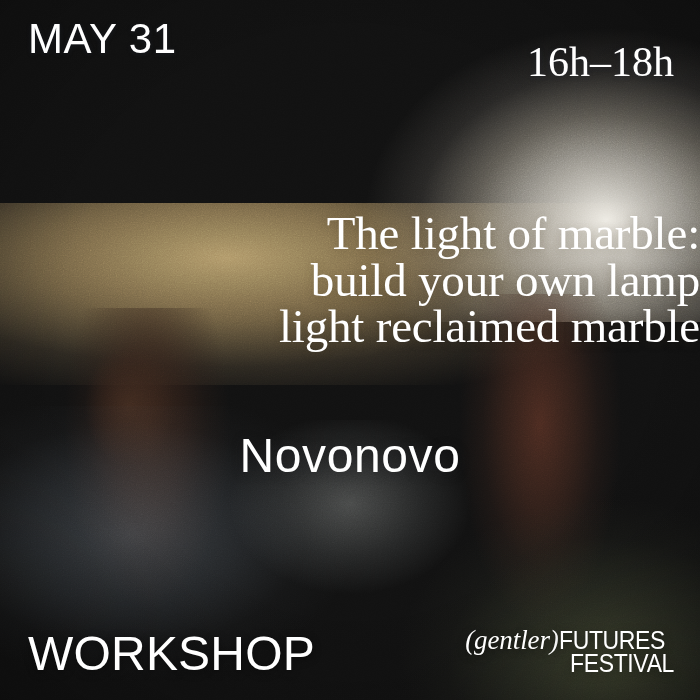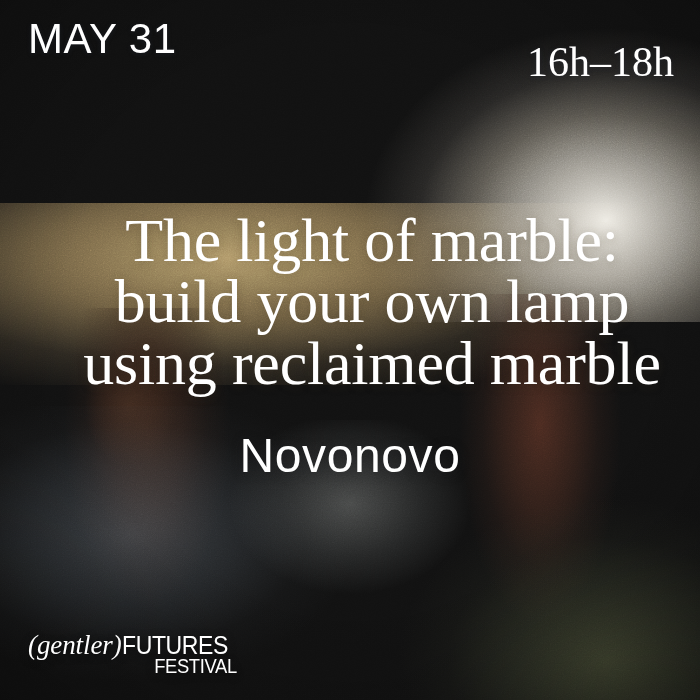--- a/index.html
+++ b/index.html
@@ -226,23 +226,23 @@
     color: #ffffff;
     text-shadow: 0 1px 5px rgba(40,50,70,0.30);
     margin-top: 23px;
   }
 
   .title {
     position: absolute;
     top: 210px;
     left: 0;
     right: 0;
-    text-align: center;
+    text-align: right;
     font-family: "Liberation Serif", serif;
-    font-size: 62px;
+    font-size: 47px;
     font-weight: 400;
     line-height: 0.99;
     letter-spacing: -0.2px;
     color: #ffffff;
     text-shadow: 0 2px 10px rgba(60,50,30,0.28);
     padding-left: 44px;
   }
   .title .tline { display: block; white-space: nowrap; }
 
   .artist {
@@ -305,21 +305,21 @@
     font-weight: 400;
     letter-spacing: -0.4px;
     transform: scaleX(0.92);
     display: inline-block;
     transform-origin: left bottom;
     vertical-align: baseline;
   }
   .logo-line2 {
     display: block;
     font-family: "Liberation Sans", sans-serif;
-    font-size: 20px;
+    font-size: 25px;
     font-weight: 400;
     letter-spacing: -0.4px;
     margin-top: -3px;
   }
   .logo-festival {
     display: inline-block;
     transform: scaleX(0.92);
     transform-origin: right top;
   }
 </style>
@@ -352,26 +352,27 @@
   <div class="content">
 
     <div class="row-top">
       <div class="date">MAY 31</div>
       <div class="time">16h–18h</div>
     </div>
 
     <div class="title">
       <span class="tline">The light of marble:</span>
       <span class="tline">build your own lamp</span>
-      <span class="tline">using reclaimed marble</span>
+      <span class="tline">light reclaimed marble</span>
     </div>
 
     <div class="artist">Novonovo</div>
 
     <div class="row-bottom">
+      <div class="category">WORKSHOP</div>
 
       <div class="logo">
         <span class="logo-line1">
           <span class="logo-gentler">(gentler)</span><span class="logo-futures">FUTURES</span>
         </span>
         <span class="logo-line2">
           <span class="logo-festival">FESTIVAL</span>
         </span>
       </div>
     </div>

